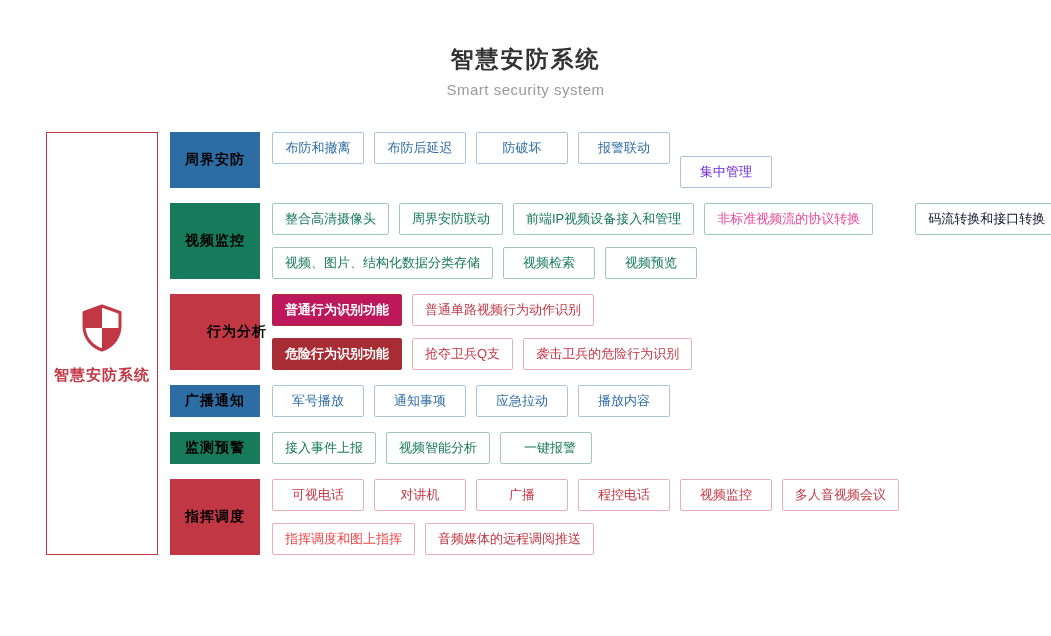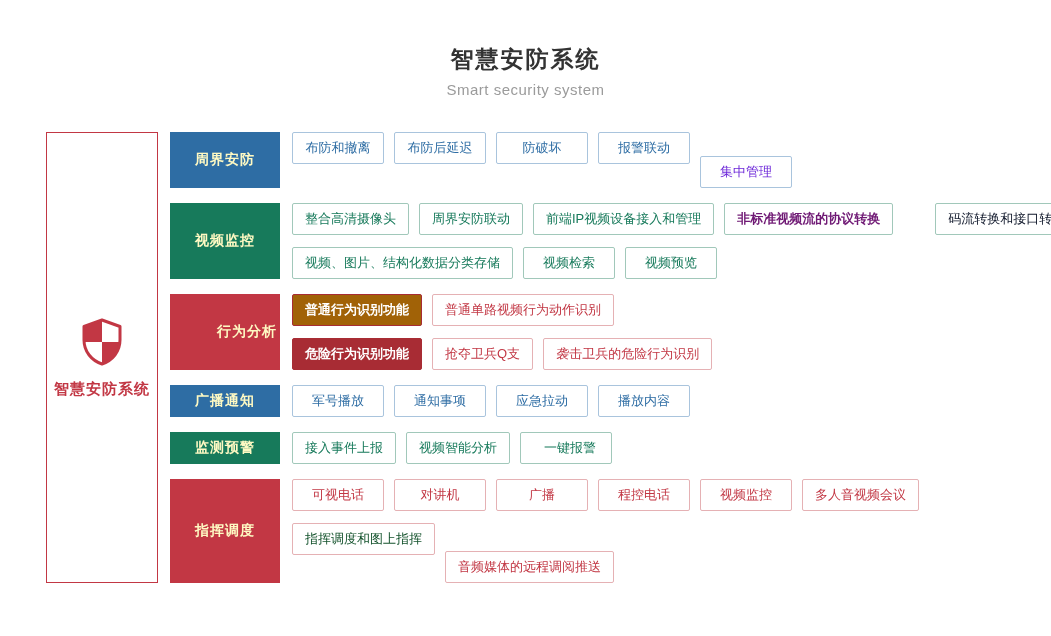--- a/index.html
+++ b/index.html
@@ -20,23 +20,23 @@
     display: flex; flex-direction: column; align-items: center; justify-content: center;
     gap: 13px;
     flex: 0 0 auto;
   }
   .root-label { font-size: 15px; font-weight: bold; letter-spacing: 1px; white-space: nowrap; }
   .shield { display: block; line-height: 0; }
 
   .groups { display: flex; flex-direction: column; gap: 15px; margin-left: 12px; }
   .group { display: flex; align-items: stretch; }
   .category {
-    width: 110px; min-height: 32px; flex: 0 0 auto;
+    width: 90px; min-height: 32px; flex: 0 0 auto;
     display: flex; align-items: center; justify-content: center;
-    color: #fef9c3; font-size: 14px; font-weight: bold; letter-spacing: 1px;
+    color: #000000; font-size: 14px; font-weight: bold; letter-spacing: 1px;
     white-space: nowrap;
   }
   .rows { display: flex; flex-direction: column; gap: 12px; margin-left: 12px; justify-content: center; }
   .row { display: flex; gap: 10px; }
   .chip {
     min-width: 92px; height: 32px; padding: 0 12px;
     display: flex; align-items: center; justify-content: center;
     border: 1px solid; border-radius: 2px;
     background: #ffffff; font-size: 13px; white-space: nowrap;
   }
@@ -87,35 +87,35 @@
             </div>
           </div>
         </div>
         <div class="group">
           <div class="category" style="background: rgb(23, 122, 91);">视频监控</div>
           <div class="rows">
             <div class="row">
               <div class="chip" style="color: rgb(23, 122, 91); border-color: rgb(161, 200, 186);">整合高清摄像头</div>
               <div class="chip" style="color: rgb(23, 122, 91); border-color: rgb(161, 200, 186);">周界安防联动</div>
               <div class="chip" style="color: rgb(23, 122, 91); border-color: rgb(161, 200, 186);">前端IP视频设备接入和管理</div>
-              <div class="chip" style="color: #701a75; border-color: rgb(161, 200, 186); font-weight: bold;">非标准视频流的协议转换</div>
+              <div class="chip" style="color: #ec4899; border-color: rgb(161, 200, 186);">非标准视频流的协议转换</div>
               <div class="chip" style="color: #0f172a; border-color: rgb(161, 200, 186); margin-left: 32px;">码流转换和接口转换</div>
             </div>
             <div class="row">
               <div class="chip" style="color: rgb(23, 122, 91); border-color: rgb(161, 200, 186);">视频、图片、结构化数据分类存储</div>
               <div class="chip" style="color: rgb(23, 122, 91); border-color: rgb(161, 200, 186);">视频检索</div>
               <div class="chip" style="color: rgb(23, 122, 91); border-color: rgb(161, 200, 186);">视频预览</div>
             </div>
           </div>
         </div>
         <div class="group">
           <div class="category" style="background: rgb(194, 55, 68); padding-left: 44px;">行为分析</div>
           <div class="rows">
             <div class="row">
-              <div class="chip solid" style="background: #a16207; border-color: rgb(168, 44, 52); color: rgb(255, 255, 255);">普通行为识别功能</div>
+              <div class="chip solid" style="background: #be185d; border-color: rgb(168, 44, 52); color: rgb(255, 255, 255);">普通行为识别功能</div>
               <div class="chip" style="color: rgb(194, 55, 68); border-color: rgb(229, 177, 180);">普通单路视频行为动作识别</div>
             </div>
             <div class="row">
               <div class="chip solid" style="background: rgb(168, 44, 52); border-color: rgb(168, 44, 52); color: rgb(255, 255, 255);">危险行为识别功能</div>
               <div class="chip" style="color: rgb(194, 55, 68); border-color: rgb(229, 177, 180);">抢夺卫兵Q支</div>
               <div class="chip" style="color: rgb(194, 55, 68); border-color: rgb(229, 177, 180);">袭击卫兵的危险行为识别</div>
             </div>
           </div>
         </div>
         <div class="group">
@@ -144,22 +144,22 @@
           <div class="rows">
             <div class="row">
               <div class="chip" style="color: rgb(194, 55, 68); border-color: rgb(229, 177, 180);">可视电话</div>
               <div class="chip" style="color: rgb(194, 55, 68); border-color: rgb(229, 177, 180);">对讲机</div>
               <div class="chip" style="color: rgb(194, 55, 68); border-color: rgb(229, 177, 180);">广播</div>
               <div class="chip" style="color: rgb(194, 55, 68); border-color: rgb(229, 177, 180);">程控电话</div>
               <div class="chip" style="color: rgb(194, 55, 68); border-color: rgb(229, 177, 180);">视频监控</div>
               <div class="chip" style="color: rgb(194, 55, 68); border-color: rgb(229, 177, 180);">多人音视频会议</div>
             </div>
             <div class="row">
-              <div class="chip" style="color: #14532d; border-color: rgb(229, 177, 180); text-align: right;">指挥调度和图上指挥</div>
-              <div class="chip" style="color: rgb(194, 55, 68); border-color: rgb(229, 177, 180); margin-top: 28px;">音频媒体的远程调阅推送</div>
+              <div class="chip" style="color: #ef4444; border-color: rgb(229, 177, 180); text-align: right;">指挥调度和图上指挥</div>
+              <div class="chip" style="color: rgb(194, 55, 68); border-color: rgb(229, 177, 180);">音频媒体的远程调阅推送</div>
             </div>
           </div>
         </div>
       </div>
 
   </main>
 
 </div>
 
 </body></html>

